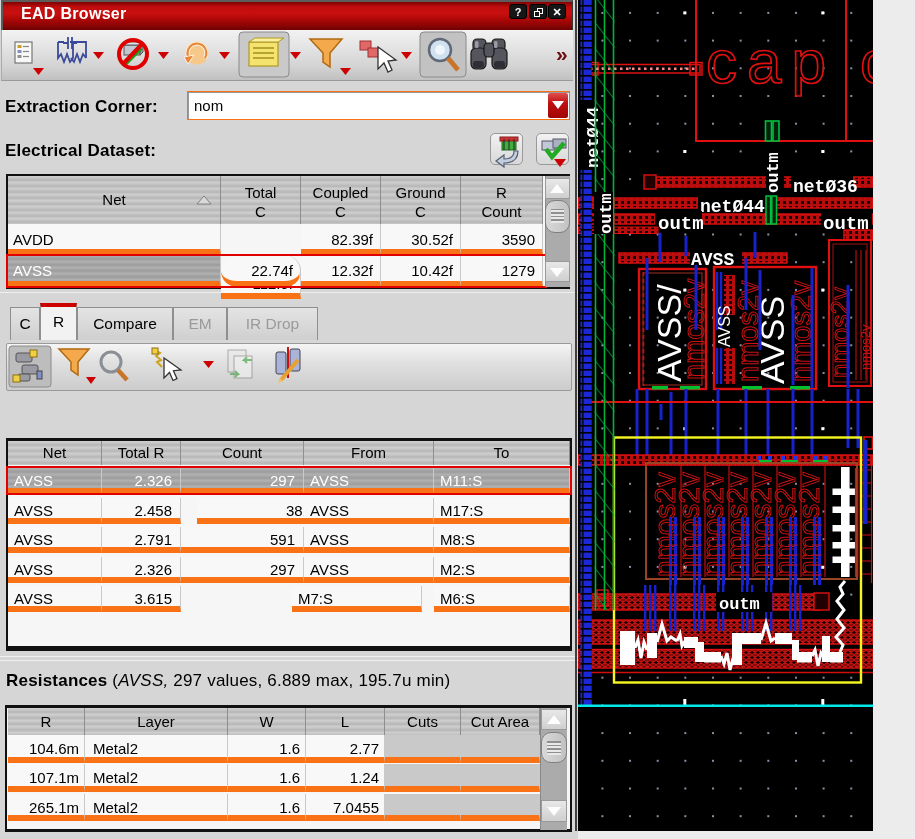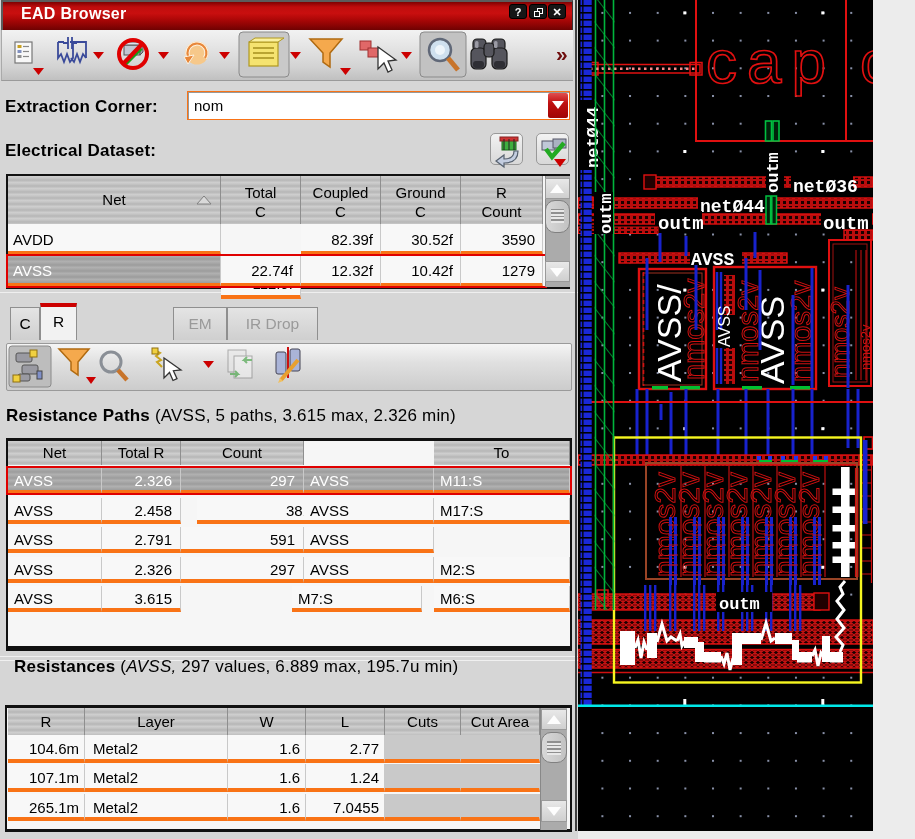--- a/index.html
+++ b/index.html
@@ -31,21 +31,21 @@
   background:linear-gradient(#e05050 0%, #c01010 40%, #a00505 100%); border-radius:2px; }
 .combobtn:after { content:""; position:absolute; left:4px; top:8px; width:0; height:0;
   border-left:6px solid transparent; border-right:6px solid transparent; border-top:8px solid #fff; }
 .sqbtn { position:absolute; width:33px; height:32px; background:linear-gradient(#f2f2f2,#d8d8d8);
   border:1px solid #999; border-radius:5px; }
 
 
 .dtable { position:absolute; background:#f6f6f6; border:2px solid #111; }
 .th { position:absolute; background:repeating-linear-gradient(180deg,#d0d0d0 0px,#c6c6c6 2px,#b6b6b6 4px,#c9c9c9 6px);
   color:#000; font-size:15px; text-align:center; border-right:1px solid #8f8f8f; overflow:hidden; }
-.td { position:absolute; font-size:15px; color:#000; background:#f8f8f8; border-right:1px solid #c9c9c9; border-bottom:4px solid #f97316; overflow:hidden; white-space:nowrap; }
+.td { position:absolute; font-size:15px; color:#000; background:#f8f8f8; border-right:1px solid #c9c9c9; border-bottom:6px solid #f97316; overflow:hidden; white-space:nowrap; }
 .sel { background:repeating-linear-gradient(180deg,#b2b2b2 0px,#a8a8a8 2px,#9c9c9c 4px,#adadad 6px); color:#fff; }
 .num { text-align:right; }
 .scroll { position:absolute; background:#ababab; border-left:1px solid #888; }
 .sbtn { position:absolute; left:0; width:100%; height:20px; background:linear-gradient(#e8e8e8,#cfcfcf); border:1px solid #9a9a9a; }
 .sthumb { position:absolute; left:0; width:100%; background:linear-gradient(90deg,#d8d8d8,#c2c2c2); border:1px solid #808080; border-radius:10px; }
 .sthumb:after { content:""; position:absolute; left:5px; right:5px; top:8px; height:14px; background:repeating-linear-gradient(180deg,#909090 0 1.5px,#e8e8e8 1.5px 3.5px); }
 .tri-up { position:absolute; left:4px; top:5px; width:0; height:0; border-left:7px solid transparent; border-right:7px solid transparent; border-bottom:9px solid #fdfdfd; }
 .tri-dn { position:absolute; left:4px; top:6px; width:0; height:0; border-left:7px solid transparent; border-right:7px solid transparent; border-top:9px solid #fdfdfd; }
 .tri-dnred { border-top-color:#fdfdfd; }
 
@@ -224,73 +224,75 @@
   <div class="th" style="left:301px; top:176px; width:80px; height:48px; padding-top:7px; line-height:19px;">Coupled<br>C</div>
   <div class="th" style="left:381px; top:176px; width:80px; height:48px; padding-top:7px; line-height:19px;">Ground<br>C</div>
   <div class="th" style="left:461px; top:176px; width:82px; height:48px; padding-top:7px; line-height:19px;">R<br>Count</div>
 
   <div class="td" style="left:8px; top:224px; width:213px; height:31px; line-height:31px; padding-left:5px;">AVDD</div>
   <div class="td num" style="left:221px; top:224px; width:80px; height:31px; line-height:31px; padding-right:7px;margin-top:44px;">112.9f</div>
   <div class="td num" style="left:301px; top:224px; width:80px; height:31px; line-height:31px; padding-right:7px;">82.39f</div>
   <div class="td num" style="left:381px; top:224px; width:80px; height:31px; line-height:31px; padding-right:7px;">30.52f</div>
   <div class="td num" style="left:461px; top:224px; width:82px; height:31px; line-height:31px; padding-right:7px;">3590</div>
   <div class="td sel" style="left:8px; top:255px; width:213px; height:32px; line-height:32px; padding-left:5px;">AVSS</div>
-  <div class="td num" style="left:221px; top:255px; width:80px; height:32px; line-height:32px; padding-right:7px;">22.74f</div>
+  <div class="td num" style="left:221px; top:255px; width:80px; height:32px; line-height:32px; padding-right:7px;border-radius:16px;">22.74f</div>
   <div class="td num" style="left:301px; top:255px; width:80px; height:32px; line-height:32px; padding-right:7px;">12.32f</div>
   <div class="td num" style="left:381px; top:255px; width:80px; height:32px; line-height:32px; padding-right:7px;">10.42f</div>
   <div class="td num" style="left:461px; top:255px; width:82px; height:32px; line-height:32px; padding-right:7px;">1279</div>
   <div class="abs" style="left:6px; top:254px; width:541px; height:34px; border:2px solid #e00000;"></div>
 
   <div class="scroll" style="left:545px; top:176px; width:25px; height:111px;"></div>
   <div class="sbtn" style="left:545px; top:178px; width:25px; height:21px;">
         <div class="tri-up"></div>
       </div>
   <div class="sthumb" style="left:545px; top:200px; width:25px; height:33px;"></div>
   <div class="sbtn" style="left:545px; top:261px; width:25px; height:21px;">
         <div class="tri-dn tri-dnred"></div>
       </div>
 
   <div class="tab" style="left:10px; width:30px;  line-height:31px;">C</div>
   <div class="tab tabactive" style="left:40px; width:37px; line-height:30px;">R</div>
+  <div class="tab" style="left:77px; width:96px; line-height:31px;">Compare</div>
   <div class="tab tabdis" style="left:173px; width:54px; line-height:31px;">EM</div>
   <div class="tab tabdis" style="left:227px; width:91px; line-height:31px;">IR Drop</div>
 
-  <div class="heading" style="left:6px; top:406px;"><b>Resistance Paths</b> (AVSS, 5 paths, 3.615 max, 2.326 min)</div>
 
   <div class="dtable" style="left:6px; top:438px; width:566px; height:213px; border-width:3px 2px 5px 2px;"></div>
   <div class="th" style="left:8px;   top:441px; width:94px;  height:24px; line-height:24px;">Net</div>
   <div class="th" style="left:102px; top:441px; width:79px;  height:24px; line-height:24px;">Total R</div>
   <div class="th" style="left:181px; top:441px; width:123px; height:24px; line-height:24px;">Count</div>
+  <div class="th" style="left:304px; top:441px; width:130px; height:24px; line-height:24px;">From</div>
   <div class="th" style="left:434px; top:441px; width:136px; height:24px; line-height:24px;">To</div>
   <div class="td sel" style="left:8px; top:468.0px; width:94px; height:26px; line-height:26px; padding-left:6px;">AVSS</div>
   <div class="td sel num" style="left:102px; top:468.0px; width:79px; height:26px; line-height:26px; padding-right:8px;">2.326</div>
   <div class="td sel num" style="left:181px; top:468.0px; width:123px; height:26px; line-height:26px; padding-right:8px;">297</div>
   <div class="td sel" style="left:304px; top:468.0px; width:130px; height:26px; line-height:26px; padding-left:6px;">AVSS</div>
   <div class="td sel" style="left:434px; top:468.0px; width:136px; height:26px; line-height:26px; padding-left:6px;">M11:S</div>
   <div class="td" style="left:8px; top:497.5px; width:94px; height:26px; line-height:26px; padding-left:6px;">AVSS</div>
   <div class="td num" style="left:102px; top:497.5px; width:79px; height:26px; line-height:26px; padding-right:8px;">2.458</div>
   <div class="td num" style="left:197px; top:497.5px; width:123px; height:26px; line-height:26px; padding-right:8px;">381</div>
   <div class="td" style="left:304px; top:497.5px; width:130px; height:26px; line-height:26px; padding-left:6px;">AVSS</div>
   <div class="td" style="left:434px; top:497.5px; width:136px; height:26px; line-height:26px; padding-left:6px;">M17:S</div>
   <div class="td" style="left:8px; top:527.0px; width:94px; height:26px; line-height:26px; padding-left:6px;">AVSS</div>
   <div class="td num" style="left:102px; top:527.0px; width:79px; height:26px; line-height:26px; padding-right:8px;">2.791</div>
   <div class="td num" style="left:181px; top:527.0px; width:123px; height:26px; line-height:26px; padding-right:8px;">591</div>
   <div class="td" style="left:304px; top:527.0px; width:130px; height:26px; line-height:26px; padding-left:6px;">AVSS</div>
+  <div class="td" style="left:434px; top:527.0px; width:136px; height:26px; line-height:26px; padding-left:6px;">M8:S</div>
   <div class="td" style="left:8px; top:556.5px; width:94px; height:26px; line-height:26px; padding-left:6px;">AVSS</div>
   <div class="td num" style="left:102px; top:556.5px; width:79px; height:26px; line-height:26px; padding-right:8px;">2.326</div>
   <div class="td num" style="left:181px; top:556.5px; width:123px; height:26px; line-height:26px; padding-right:8px;">297</div>
   <div class="td" style="left:304px; top:556.5px; width:130px; height:26px; line-height:26px; padding-left:6px;">AVSS</div>
   <div class="td" style="left:434px; top:556.5px; width:136px; height:26px; line-height:26px; padding-left:6px;">M2:S</div>
   <div class="td" style="left:8px; top:586.0px; width:94px; height:26px; line-height:26px; padding-left:6px;">AVSS</div>
   <div class="td num" style="left:102px; top:586.0px; width:79px; height:26px; line-height:26px; padding-right:8px;">3.615</div>
   <div class="td" style="left:292px; top:586.0px; width:130px; height:26px; line-height:26px; padding-left:6px;">M7:S</div>
   <div class="td" style="left:434px; top:586.0px; width:136px; height:26px; line-height:26px; padding-left:6px;">M6:S</div>
   <div class="abs" style="left:6px; top:466px; width:566px; height:29px; border:2px solid #e00000;"></div>
 
-  <div class="heading" style="left:6px; top:657px;margin-left:8px;"><b>Resistances</b> (<i>AVSS,</i> 297 values, 6.889 max, 195.7u min)</div>
+  <div class="heading" style="left:6px; top:671px;"><b>Resistances</b> (<i>AVSS,</i> 297 values, 6.889 max, 195.7u min)</div>
 
   <div class="dtable" style="left:5px; top:705px; width:567px; height:127px; border-width:3px 2px 3px 2px;"></div>
   <div class="th" style="left:8px;   top:708px; width:77px;  height:27px; line-height:27px;">R</div>
   <div class="th" style="left:85px;  top:708px; width:143px; height:27px; line-height:27px;">Layer</div>
   <div class="th" style="left:228px; top:708px; width:78px;  height:27px; line-height:27px;">W</div>
   <div class="th" style="left:306px; top:708px; width:79px;  height:27px; line-height:27px;">L</div>
   <div class="th" style="left:385px; top:708px; width:76px;  height:27px; line-height:27px;">Cuts</div>
   <div class="th" style="left:461px; top:708px; width:79px;  height:27px; line-height:27px;">Cut Area</div>
   <div class="td num" style="left:8px; top:735.0px; width:77px; height:27.5px; line-height:27.5px; padding-right:5px;">104.6m</div>
   <div class="td" style="left:85px; top:735.0px; width:143px; height:27.5px; line-height:27.5px; padding-left:8px;">Metal2</div>

